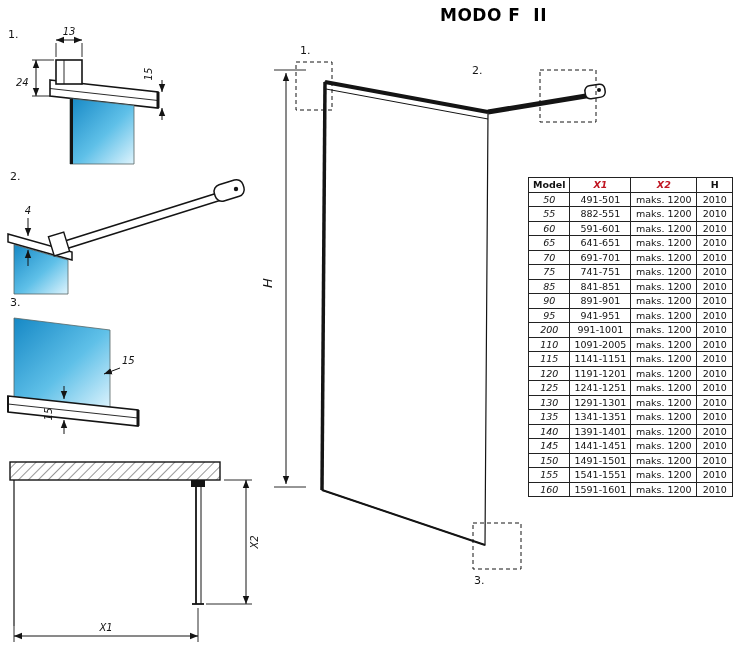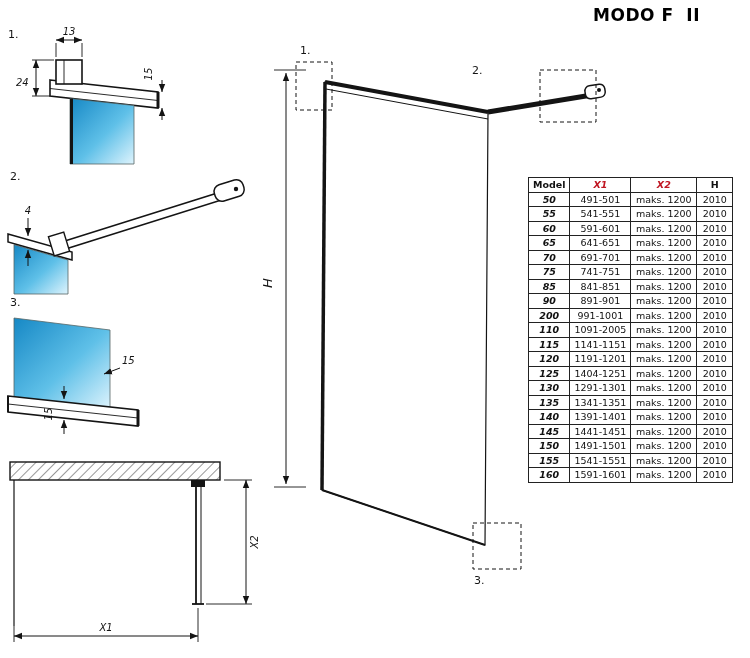--- a/index.html
+++ b/index.html
@@ -1,35 +1,35 @@
 <!DOCTYPE html>
 <html><head>
 <meta charset="utf-8">
 <style>
   *{margin:0;padding:0;box-sizing:border-box}
   html,body{background:#ffffff}
   body{font-family:"DejaVu Sans", sans-serif}
   #canvas{position:relative;width:750px;height:658px;background:#fff;overflow:hidden}
   .abs{position:absolute;overflow:visible}
-  .title{position:absolute;left:440px;top:5px;width:260px;text-align:right;
+  .title{position:absolute;left:440px;top:5px;width:260px;text-align:left;
          font-weight:bold;font-size:17px;letter-spacing:.5px;white-space:pre;color:#000}
   svg{overflow:visible}
   svg text{font-family:"DejaVu Sans", sans-serif;fill:#141414}
   .callout{font-size:11px}
   .dimtxt{font-size:10px;font-style:italic}
   .dim{stroke:#141414;stroke-width:1;fill:none}
   .thin{stroke:#141414;stroke-width:.9;fill:none}
   .dash{fill:none;stroke:#141414;stroke-width:1;stroke-dasharray:4 3}
   .spec-table{position:absolute;left:528px;top:177px;border-collapse:collapse;
               font-size:9.5px;color:#111;background:#fca5a5}
   .spec-table th,.spec-table td{border:1px solid #222;text-align:center;
               padding:1px 4px;line-height:11.5px;background:#fff;white-space:nowrap}
   .spec-table th{font-weight:bold}
   .spec-table th.red{color:#c01622;font-style:italic}
-  .spec-table td:first-child{font-weight:bold;font-style:italic}
+  .spec-table td:first-child{font-weight:normal;font-style:italic}
   .spec-table col.c1{width:38px}.spec-table col.c2{width:60px}
   .spec-table col.c3{width:66px}.spec-table col.c4{width:36px}
 </style>
 </head>
 <body>
 
 <div id="canvas">
 
   <svg width="0" height="0" style="position:absolute" aria-hidden="true">
     <defs>
@@ -182,21 +182,21 @@
     </thead>
     <tbody>
         <tr>
           <td>50</td>
           <td>491-501</td>
           <td>maks. 1200</td>
           <td>2010</td>
         </tr>
         <tr>
           <td>55</td>
-          <td>541-551</td>
+          <td>882-551</td>
           <td>maks. 1200</td>
           <td>2010</td>
         </tr>
         <tr>
           <td>60</td>
           <td>591-601</td>
           <td>maks. 1200</td>
           <td>2010</td>
         </tr>
         <tr>
@@ -223,20 +223,26 @@
           <td>maks. 1200</td>
           <td>2010</td>
         </tr>
         <tr>
           <td>90</td>
           <td>891-901</td>
           <td>maks. 1200</td>
           <td>2010</td>
         </tr>
         <tr>
+          <td>95</td>
+          <td>941-951</td>
+          <td>maks. 1200</td>
+          <td>2010</td>
+        </tr>
+        <tr>
           <td>200</td>
           <td>991-1001</td>
           <td>maks. 1200</td>
           <td>2010</td>
         </tr>
         <tr>
           <td>110</td>
           <td>1091-2005</td>
           <td>maks. 1200</td>
           <td>2010</td>
@@ -248,21 +254,21 @@
           <td>2010</td>
         </tr>
         <tr>
           <td>120</td>
           <td>1191-1201</td>
           <td>maks. 1200</td>
           <td>2010</td>
         </tr>
         <tr>
           <td>125</td>
-          <td>1404-1251</td>
+          <td>1241-1251</td>
           <td>maks. 1200</td>
           <td>2010</td>
         </tr>
         <tr>
           <td>130</td>
           <td>1291-1301</td>
           <td>maks. 1200</td>
           <td>2010</td>
         </tr>
         <tr>

